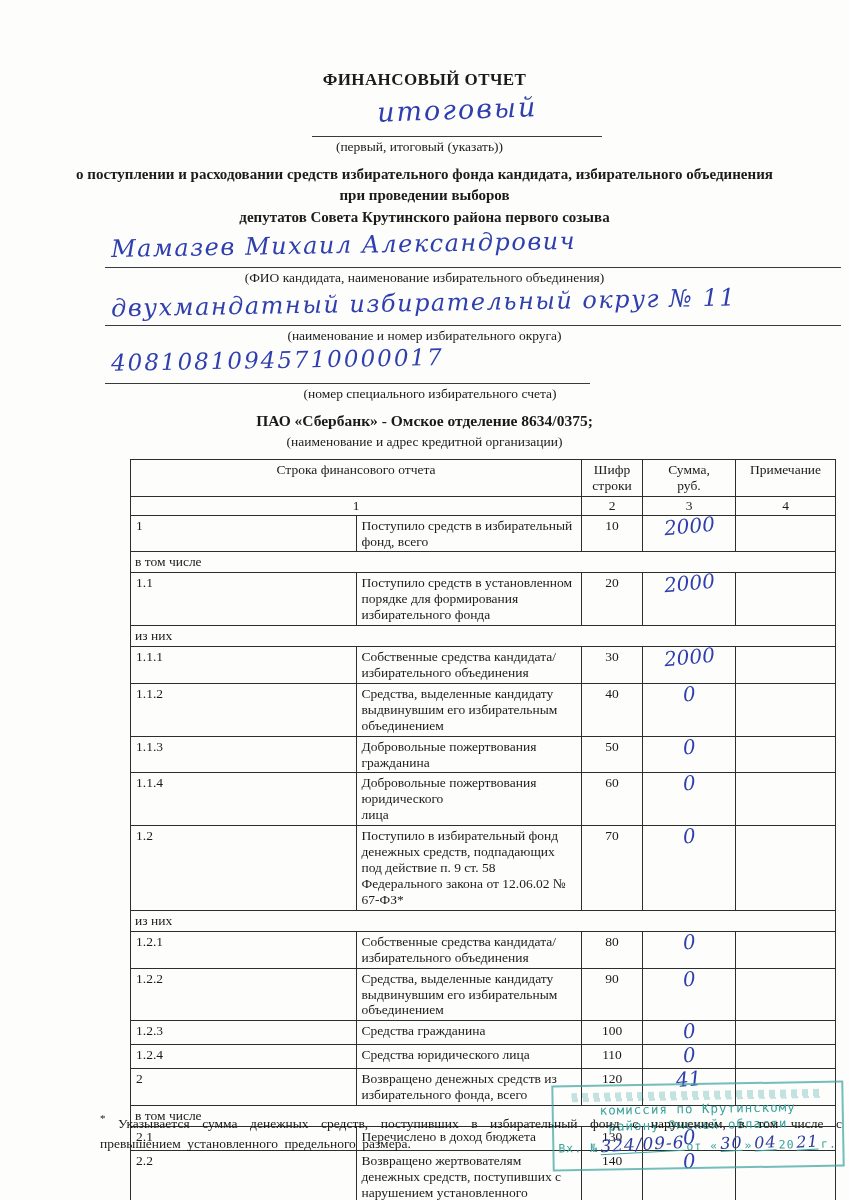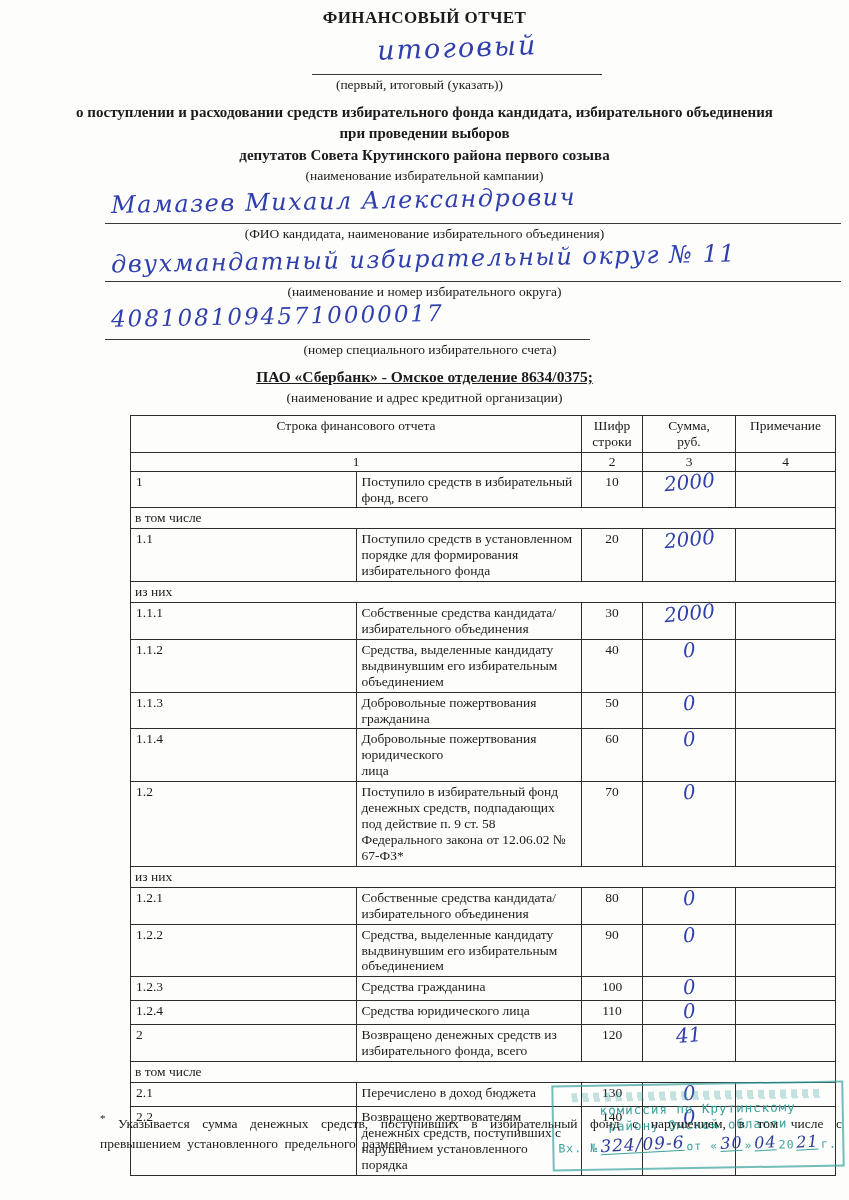--- a/index.html
+++ b/index.html
@@ -1,31 +1,31 @@
 <!DOCTYPE html>
 <html><head>
 <meta charset="utf-8">
 <style>
   html,body{margin:0;padding:0;background:#e8e8e6;}
   .page{position:relative;width:849px;height:1200px;margin:0 auto;background:#fdfdfc;
         font-family:"Liberation Serif",serif;color:#1b1b1b;overflow:hidden;
         box-shadow:0 0 6px rgba(0,0,0,.2);}
-  .title{text-align:center;font-weight:bold;font-size:17px;letter-spacing:.4px;margin-top:8px;}
+  .title{text-align:center;padding-top:70px;font-weight:bold;font-size:17px;letter-spacing:.4px;}
   .hw{font-family:"DejaVu Serif",serif;font-style:italic;color:#2f3fae;}
   .type-field{width:290px;margin:4px 0 0 312px;border-bottom:1.5px solid #3a3a3a;
               text-align:center;height:42px;}
   .type-field .hw{font-size:27px;letter-spacing:2px;display:inline-block;transform:rotate(-2deg);}
   .caption{text-align:center;font-size:13.5px;margin-top:2px;}
   .subtitle{margin-top:9px;text-align:center;font-weight:bold;font-size:15px;line-height:1.42;}
   .field{margin:3px 8px 0 105px;border-bottom:1.4px solid #3a3a3a;min-height:36px;}
   .field .hw{font-size:24px;letter-spacing:1.5px;display:inline-block;transform:rotate(-1deg);padding-left:6px;}
   .field.account{width:485px;}
   .field.account .hw{font-size:23px;letter-spacing:2px;}
   .bank{text-align:center;margin-top:9px;font-weight:bold;font-size:15.5px;line-height:1.35;}
-  .bank div{text-decoration:underline;}
+  .bank div{}
   table.report{border-collapse:collapse;margin:9px 0 0 130px;width:706px;
                font-size:13.5px;line-height:1.18;table-layout:fixed;}
   table.report td,table.report th{border:1.5px solid #2d2d2d;padding:2px 5px;vertical-align:top;
                font-weight:normal;white-space:pre-line;}
   th.h{ text-align:center;vertical-align:middle;}
   .c-num{width:42px;}
   .c-desc{width:428px;}
   .c-code{width:50px;text-align:center;}
   .c-sum{width:82px;text-align:center;}
   .c-note{width:89px;}
@@ -60,21 +60,20 @@
   <div class="type-field">
     <span class="hw">итоговый</span>
   </div>
   <div class="caption" style="margin-left:-10px;">(первый, итоговый (указать))</div>
 
   <div class="subtitle">
     <div>о поступлении и расходовании средств избирательного фонда кандидата, избирательного объединения</div>
     <div>при проведении выборов</div>
     <div>депутатов Совета Крутинского района первого созыва</div>
   </div>
-  <div class="caption">(наименование избирательной кампании)</div>
 
   <div class="field">
     <span class="hw">Мамазев Михаил Александрович</span>
   </div>
   <div class="caption">(ФИО кандидата, наименование избирательного объединения)</div>
 
   <div class="field">
     <span class="hw">двухмандатный избирательный округ № 11</span>
   </div>
   <div class="caption">(наименование и номер избирательного округа)</div>

